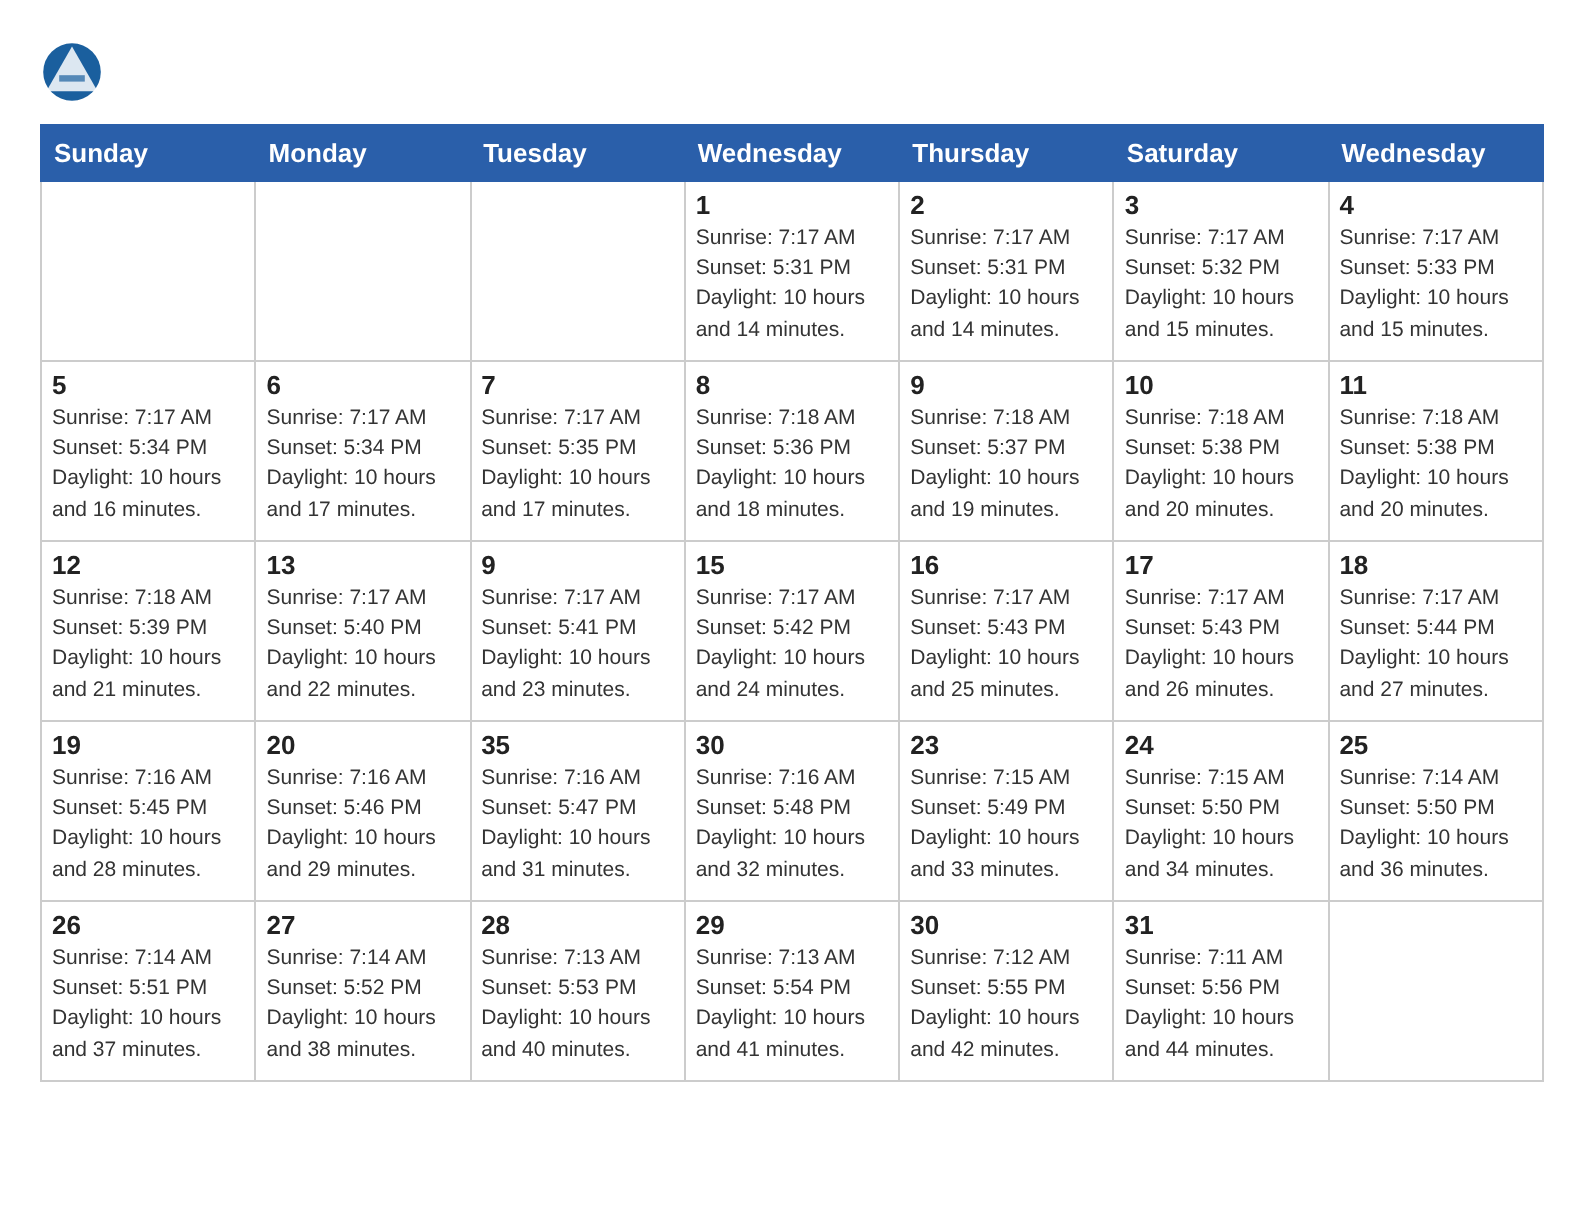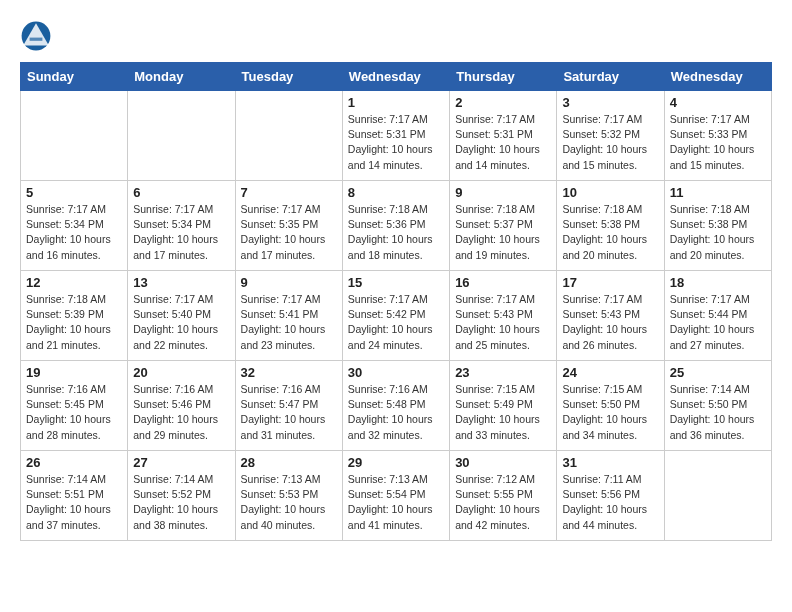--- a/index.html
+++ b/index.html
@@ -204,21 +204,21 @@
         <tr class="week-row">
           <td>
             <div class="day-number">19</div>
             <div class="day-info">Sunrise: 7:16 AM<br>Sunset: 5:45 PM<br>Daylight: 10 hours<br>and 28 minutes.</div>
           </td>
           <td>
             <div class="day-number">20</div>
             <div class="day-info">Sunrise: 7:16 AM<br>Sunset: 5:46 PM<br>Daylight: 10 hours<br>and 29 minutes.</div>
           </td>
           <td>
-            <div class="day-number">32</div>
+            <div class="day-number">35</div>
             <div class="day-info">Sunrise: 7:16 AM<br>Sunset: 5:47 PM<br>Daylight: 10 hours<br>and 31 minutes.</div>
           </td>
           <td>
             <div class="day-number">30</div>
             <div class="day-info">Sunrise: 7:16 AM<br>Sunset: 5:48 PM<br>Daylight: 10 hours<br>and 32 minutes.</div>
           </td>
           <td>
             <div class="day-number">23</div>
             <div class="day-info">Sunrise: 7:15 AM<br>Sunset: 5:49 PM<br>Daylight: 10 hours<br>and 33 minutes.</div>
           </td>

